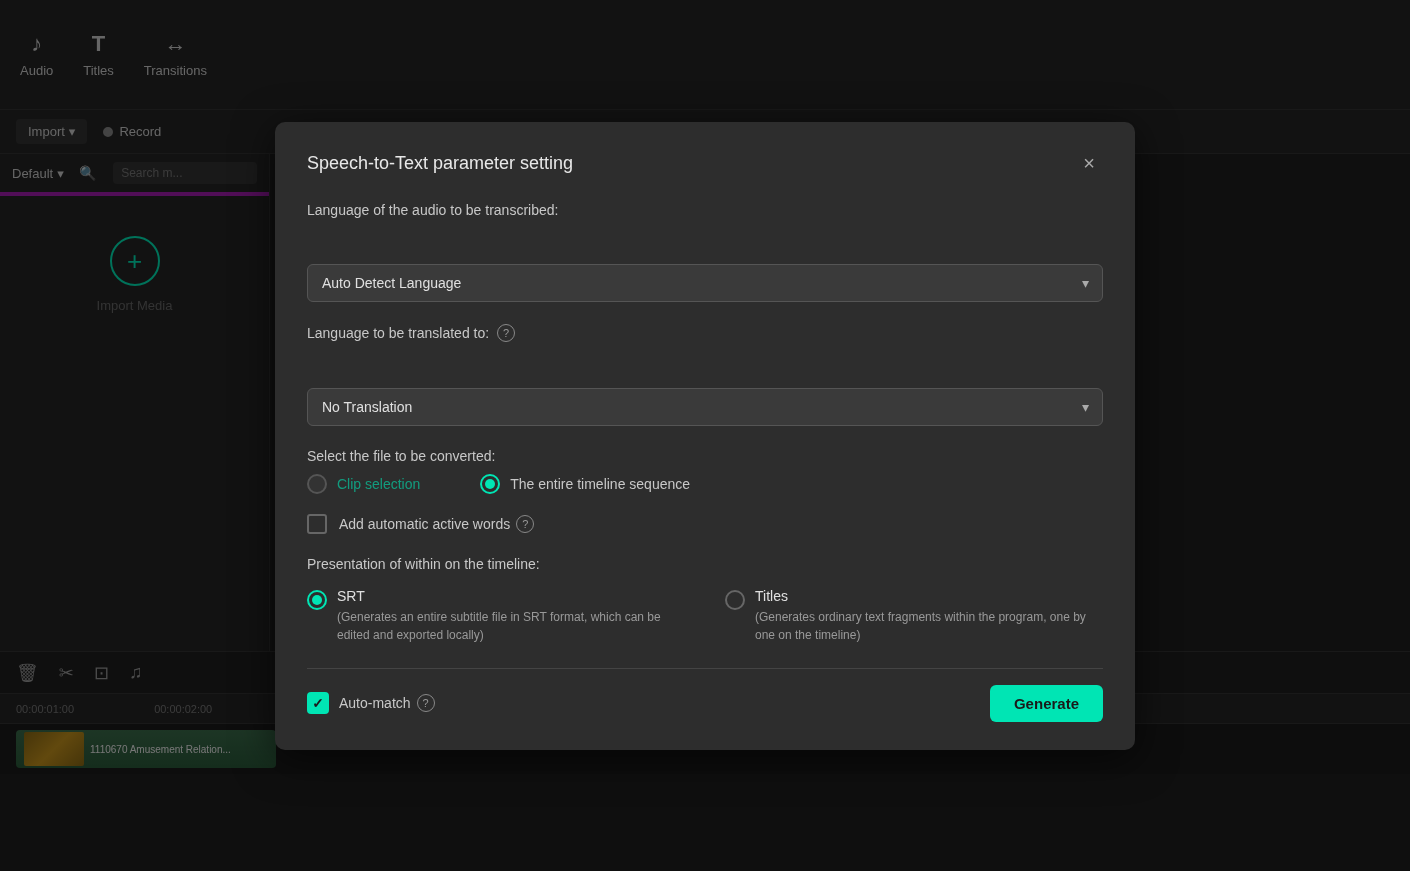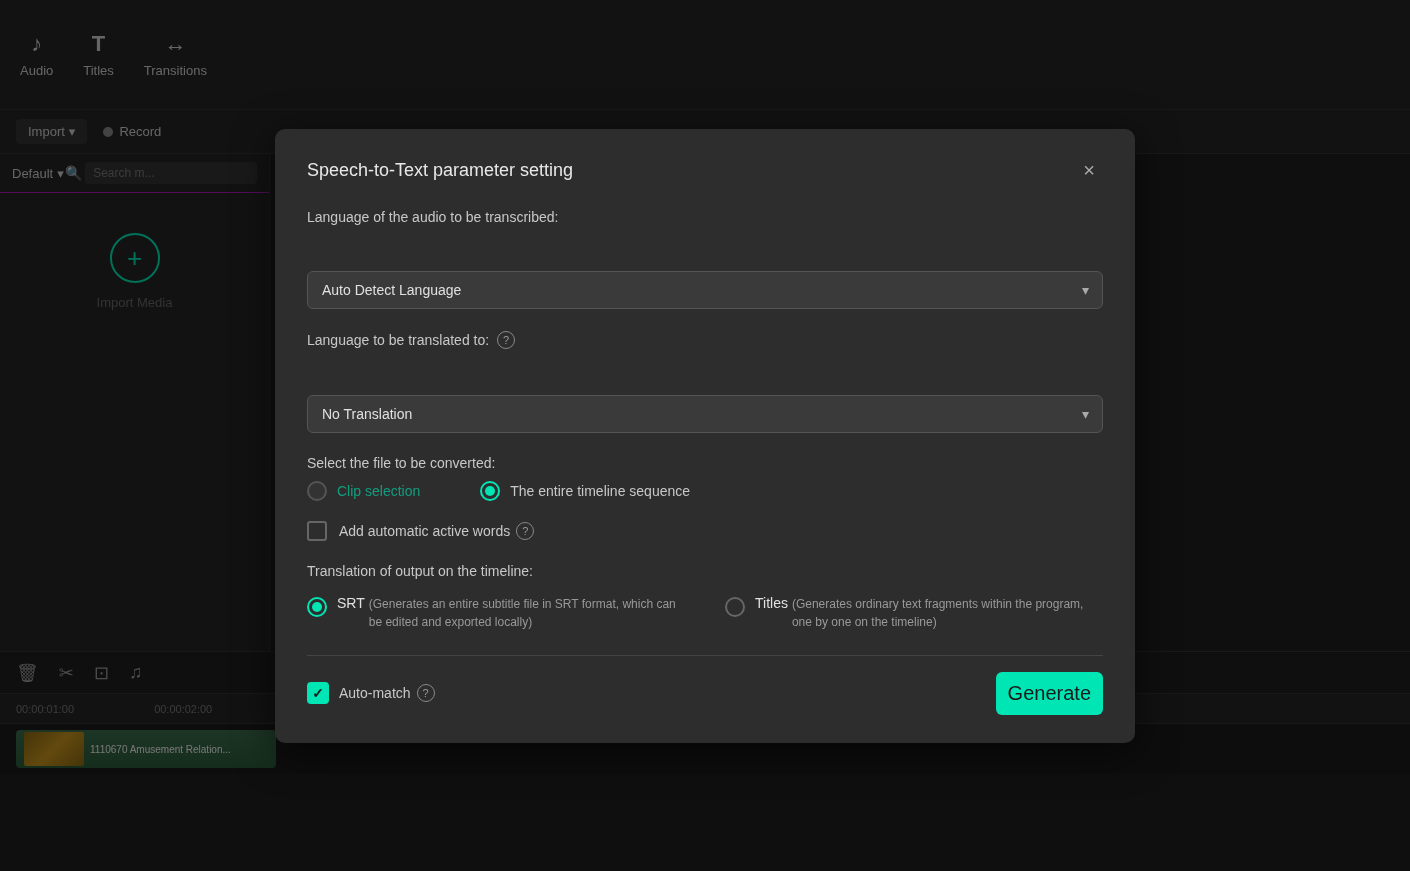--- a/index.html
+++ b/index.html
@@ -107,22 +107,22 @@
       width: 270px;
       bottom: 0;
       background: #252525;
       border-right: 1px solid #333;
     }
 
     .panel-toolbar {
       display: flex;
       align-items: center;
       padding: 8px 12px;
-      gap: 2px;
-      border-bottom: 1px solid #a21caf;
+      gap: 16px;
+      border-bottom: 4px solid #a21caf;
     }
 
     .default-btn {
       background: transparent;
       color: #ccc;
       border: none;
       cursor: pointer;
       font-size: 13px;
       display: flex;
       align-items: center;
@@ -439,21 +439,21 @@
 
     .output-option {
       display: flex;
       align-items: flex-start;
       gap: 10px;
       flex: 1;
     }
 
     .output-option-text {
       display: flex;
-      flex-direction: row;
+      flex-direction: column;
       gap: 4px;
     }
 
     .output-option-title {
       color: #e0e0e0;
       font-size: 14px;
       font-weight: 500;
     }
 
     .output-option-desc {
@@ -493,24 +493,24 @@
     .checkmark {
       color: #1a1a1a;
       font-size: 14px;
       font-weight: bold;
     }
 
     .generate-btn {
       background: #00e5b4;
       color: #1a1a1a;
       border: none;
-      padding: 10px 12px;
+      padding: 10px 24px;
       border-radius: 6px;
-      font-size: 20px;
-      font-weight: 400;
+      font-size: 15px;
+      font-weight: 700;
       cursor: pointer;
     }
   </style>
 </head>
 <body>
 
 <div class="app-bg">
 
   <div class="top-toolbar">
     <div class="toolbar-item">
@@ -629,21 +629,21 @@
     <div class="checkbox-row">
       <div class="checkbox-box"></div>
       <div class="checkbox-label">
         <span>Add automatic active words</span>
         <div class="help-icon">
           <span>?</span>
         </div>
       </div>
     </div>
 
-    <div class="output-section-label">Translation of output on the timeline:</div>
+    <div class="output-section-label">Presentation of within on the timeline:</div>
     <div class="output-radio-row">
 
       <div class="output-option">
         <div class="radio-circle checked" style="margin-top:2px;"></div>
         <div class="output-option-text">
           <span class="output-option-title">SRT</span>
           <span class="output-option-desc">(Generates an entire subtitle file in SRT format, which can be edited and exported locally)</span>
         </div>
       </div>
 

